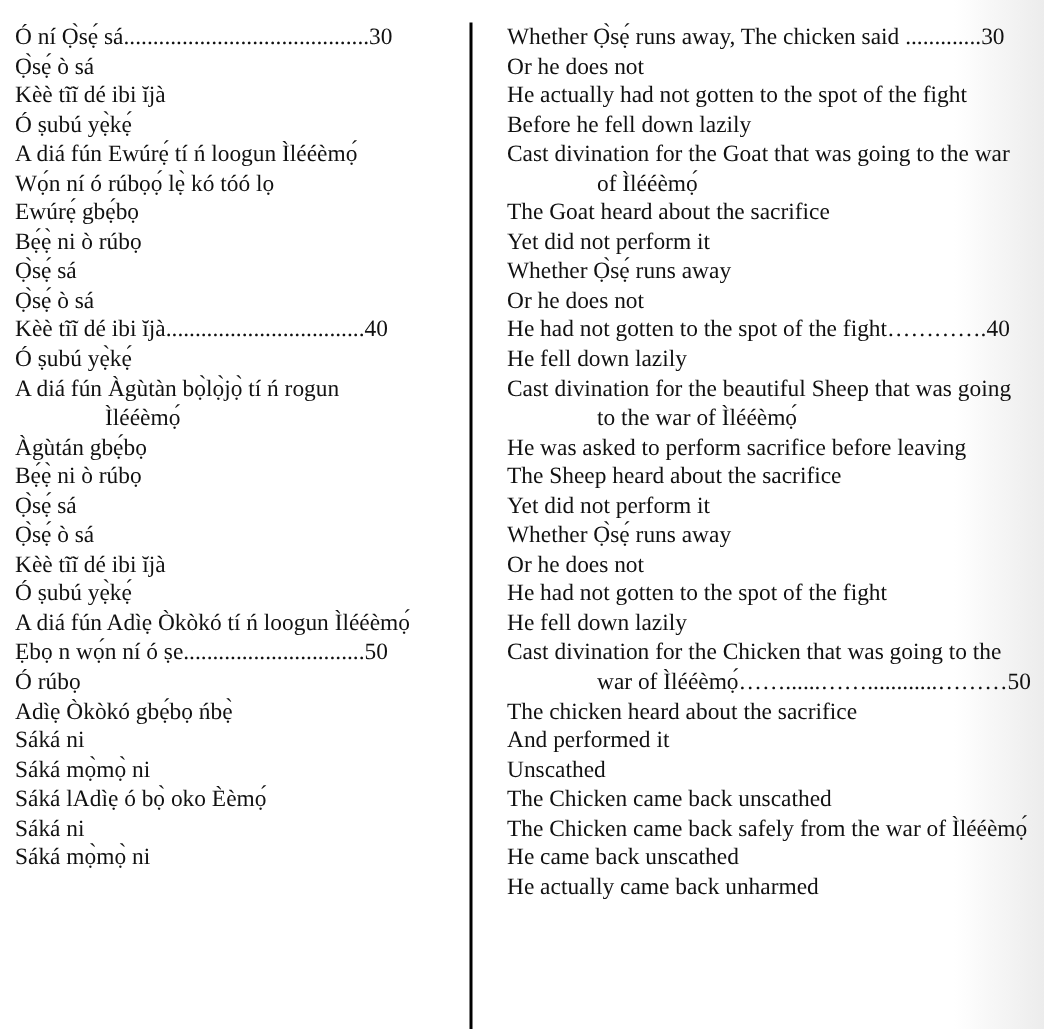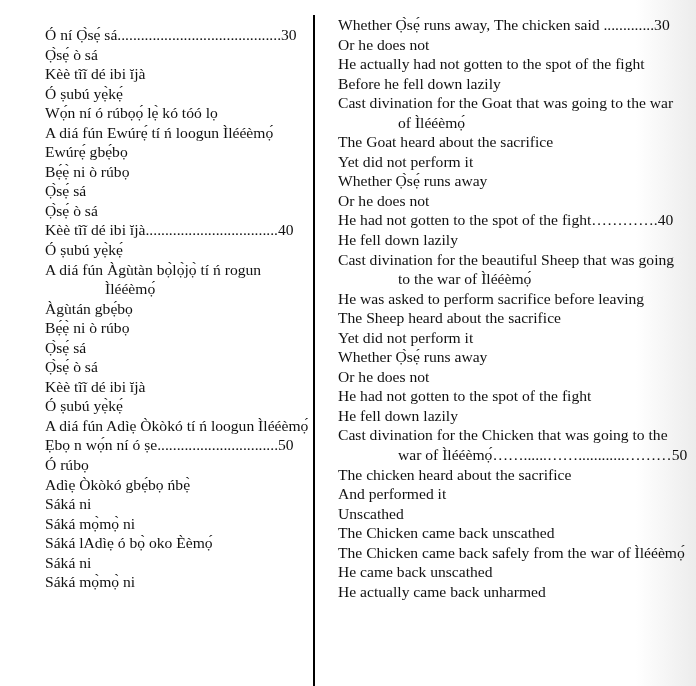--- a/index.html
+++ b/index.html
@@ -25,23 +25,22 @@
       pointer-events: none;
     }
     .column {
       position: absolute;
       top: 15px;
       font-size: 15.6px;
       line-height: 19.55px;
       white-space: nowrap;
     }
     .col-left {
-      left: 45px;
+      left: 10px;
       width: 282px;
-      margin-top: 10px;
     }
     .col-right {
       left: 338px;
       width: 372px;
     }
     .divider {
       position: absolute;
       left: 313px;
       top: 15px;
       width: 2px;
@@ -59,22 +58,22 @@
 </head>
 <body>
 
 <div class="page-shade"></div>
 
 <div class="column col-left" id="left-col">
     <span class="line">Ó ní Ọ̀sẹ́ sá..........................................30</span>
     <span class="line">Ọ̀sẹ́ ò sá</span>
     <span class="line">Kèè tĩĩ dé ibi ĭjà</span>
     <span class="line">Ó ṣubú yẹ̀kẹ́</span>
+    <span class="line">A diá fún Ewúrẹ́ tí ń loogun Ìlééèmọ́</span>
     <span class="line">Wọ́n ní ó rúbọọ́ lẹ̀ kó tóó lọ</span>
-    <span class="line">A diá fún Ewúrẹ́ tí ń loogun Ìlééèmọ́</span>
     <span class="line">Ewúrẹ́ gbẹ́bọ</span>
     <span class="line">Bẹ́ẹ̀ ni ò rúbọ</span>
     <span class="line">Ọ̀sẹ́ sá</span>
     <span class="line">Ọ̀sẹ́ ò sá</span>
     <span class="line">Kèè tĩĩ dé ibi ĭjà..................................40</span>
     <span class="line">Ó ṣubú yẹ̀kẹ́</span>
     <span class="line">A diá fún Àgùtàn bọ̀lọ̀jọ̀ tí ń rogun</span>
     <span class="line indent">Ìlééèmọ́</span>
     <span class="line">Àgùtán gbẹ́bọ</span>
     <span class="line">Bẹ́ẹ̀ ni ò rúbọ</span>

